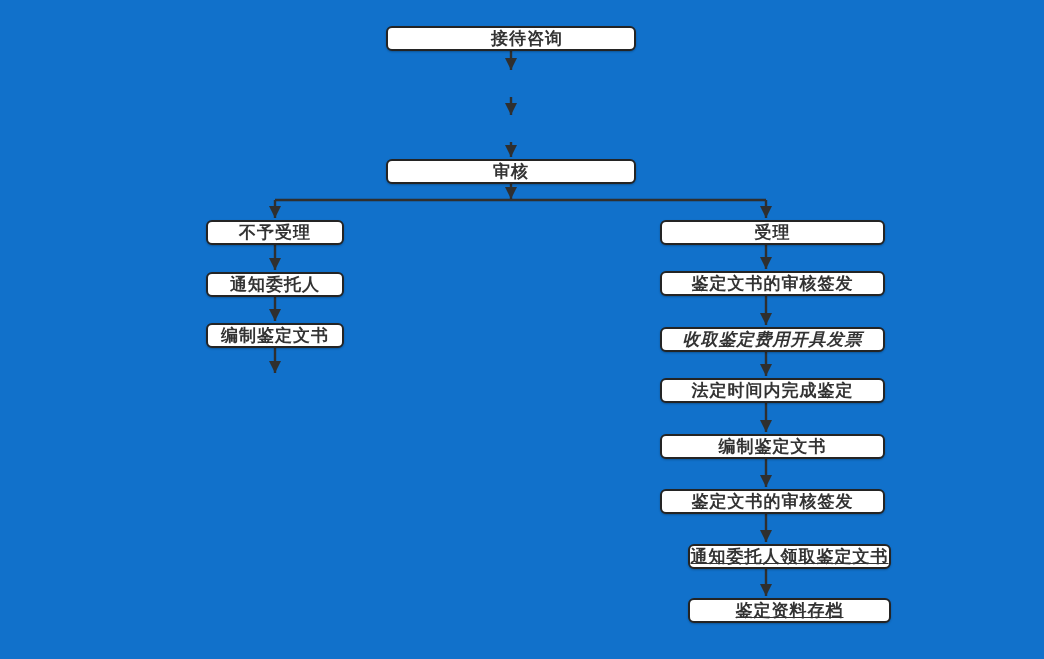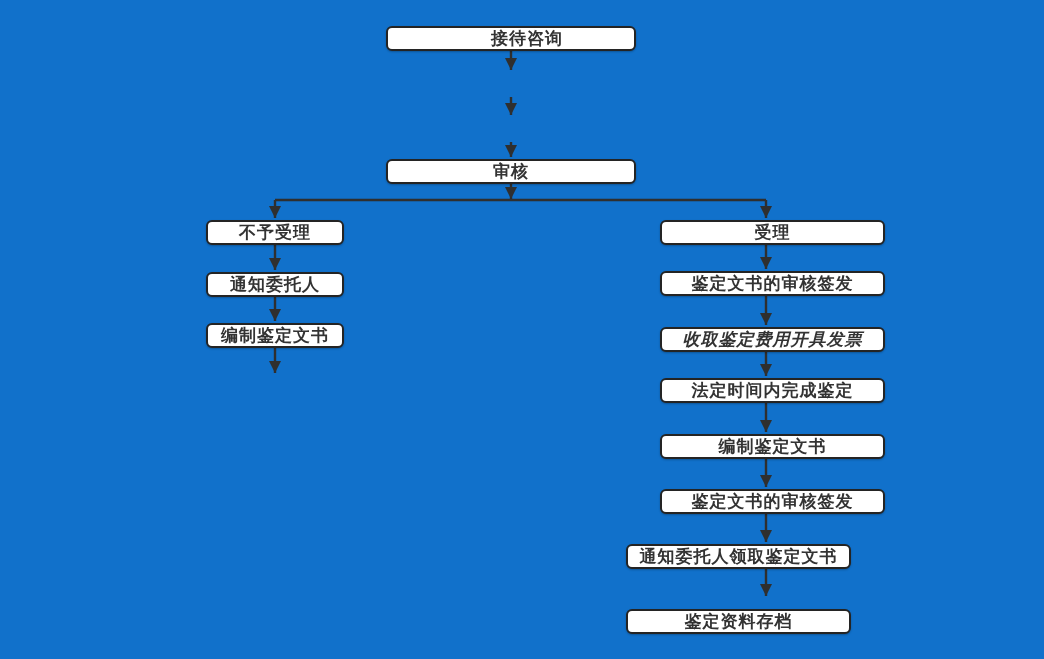--- a/index.html
+++ b/index.html
@@ -44,23 +44,23 @@
     box-shadow:0 1px 2px rgba(0,0,0,0.25);
   }
   
   .m{left:386px;width:250px;}
   .m0{top:26px;padding-left:32px;} .m1{top:72px;} .m2{top:117px;} .m3{top:159px;}
   
   .l{left:206px;width:138px;}
   .l0{top:220px;text-align:right;} .l1{top:272px;} .l2{top:323px;} .l3{top:375px;}
   
   .r{left:660px;width:225px;}
-  .rw{left:626px;width:225px;}
+  .rw{left:688px;width:203px;text-decoration:underline;}
   .r0{top:220px;} .r1{top:271px;} .r2{top:327px;font-style:italic;} .r3{top:378px;}
-  .r4{top:434px;} .r5{top:489px;} .r6{top:544px;} .r7{top:598px;margin-top:11px;}
+  .r4{top:434px;} .r5{top:489px;} .r6{top:544px;} .r7{top:598px;}
 </style>
 </head>
 <body>
 
 <div class="canvas">
 
   <svg class="connectors" viewBox="0 0 1044 659" xmlns="http://www.w3.org/2000/svg">
     <defs>
       <marker id="ah" markerUnits="userSpaceOnUse" markerWidth="14" markerHeight="14" refX="12" refY="6" orient="auto">
         <path d="M0,0 L12,6 L0,12 Z" class="arrowhead-shape"></path>

